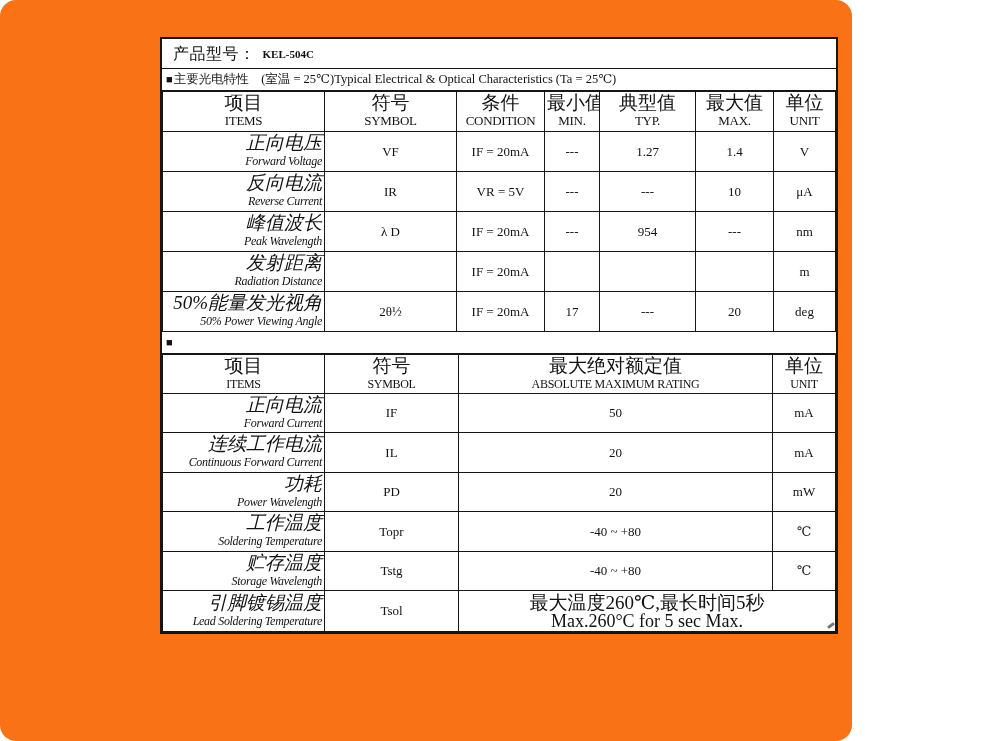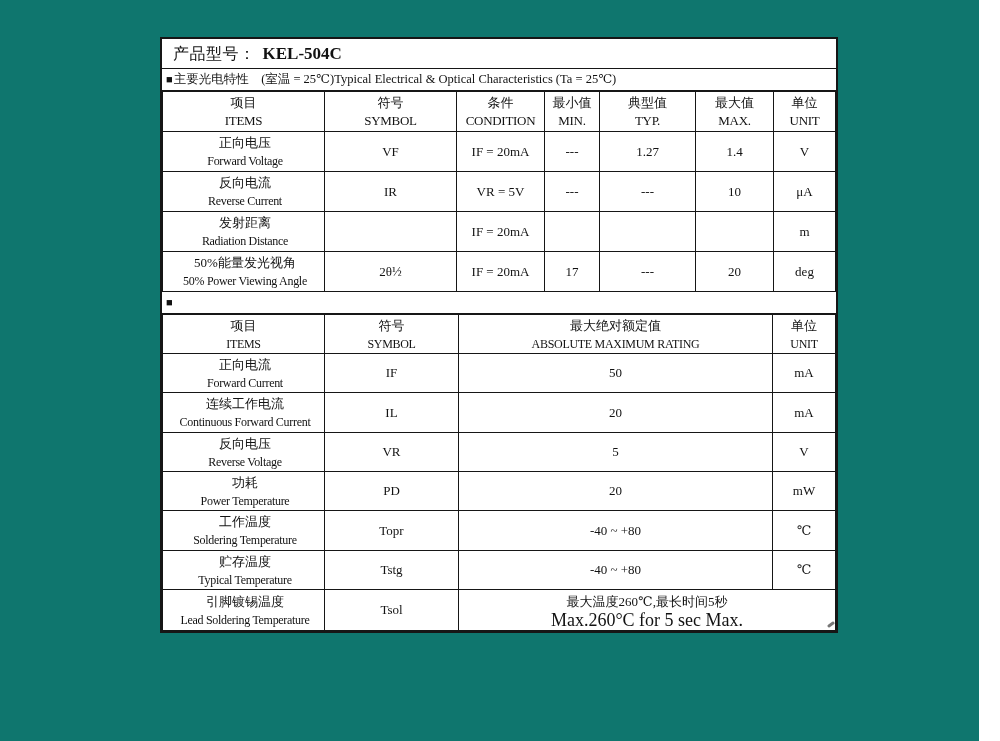--- a/index.html
+++ b/index.html
@@ -1,46 +1,47 @@
 <!DOCTYPE html>
 <html><head>
 <meta charset="utf-8">
 <style>
   * { margin:0; padding:0; box-sizing:border-box; }
   html,body { background:#ffffff; }
   .page {
-    position:relative; width:979px; height:741px; background:#0f766e;
+    position:relative; width:852px; height:741px; background:#f97316;
     font-family:"Liberation Serif","DejaVu Serif",serif; color:#121212;
     overflow:hidden;
+    border-radius:16px;
   }
   .doc {
     position:absolute; left:160px; top:37px; width:678px;
     border:2px solid #161616; background:#ffffff;
   }
   .title-row {
     height:30px; line-height:28px; padding-left:11px;
     border-bottom:1px solid #161616;
     font-size:16px; letter-spacing:0.5px;
     display:flex; align-items:center;
   }
-  .title-row .model { font-weight:bold; font-size:17px; margin-left:7px; letter-spacing:0; }
+  .title-row .model { font-weight:bold; font-size:11px; margin-left:7px; letter-spacing:0; }
   .section-row {
     height:22px; line-height:21px; padding-left:4px;
     border-bottom:1px solid #161616;
     font-size:12.5px; white-space:nowrap; overflow:hidden;
     display:flex; align-items:center;
   }
   .section-row .sq { font-size:11px; margin-right:1px; }
   table { border-collapse:collapse; width:100%; table-layout:fixed; }
   td {
     border:1px solid #161616; text-align:center; vertical-align:middle;
     font-size:13px; padding:0 2px; overflow:hidden;
   }
-  td.item { text-align:center; padding-left:5px; }
-  .cn { display:block; font-size:13px; line-height:19px; white-space:nowrap; }
+  td.item { text-align:right; padding-left:5px;font-style:italic; }
+  .cn { display:block; font-size:19px; line-height:19px; white-space:nowrap; }
   .en { display:block; font-size:12px; line-height:18px; white-space:nowrap; letter-spacing:-0.3px; }
   td.hdr .cn, td.hdr .en { text-align:center; }
   tr.r40 { height:40px; }
   tr.r39 { height:39px; }
   tr.r41 { height:41px; }
   .t1 .hdr .en { font-size:13px; }
   .artifact {
     position:absolute; right:1px; bottom:5px; width:8px; height:3px;
     background:#4a4a4a; transform:rotate(-35deg); border-radius:2px; opacity:0.75;
   }
@@ -121,20 +122,32 @@
             </td>
         <td>IR</td>
         <td>VR = 5V</td>
         <td>---</td>
         <td>---</td>
         <td>10</td>
         <td>μA</td>
       </tr>
       <tr class="r40">
         <td class="item">
+              <span class="cn">峰值波长</span>
+              <span class="en">Peak Wavelength</span>
+            </td>
+        <td>λ D</td>
+        <td>IF = 20mA</td>
+        <td>---</td>
+        <td>954</td>
+        <td>---</td>
+        <td>nm</td>
+      </tr>
+      <tr class="r40">
+        <td class="item">
               <span class="cn">发射距离</span>
               <span class="en">Radiation Distance</span>
             </td>
         <td></td>
         <td>IF = 20mA</td>
         <td></td>
         <td></td>
         <td></td>
         <td>m</td>
       </tr>
@@ -196,49 +209,40 @@
         <td class="item">
               <span class="cn">连续工作电流</span>
               <span class="en">Continuous Forward Current</span>
             </td>
         <td>IL</td>
         <td>20</td>
         <td>mA</td>
       </tr>
       <tr class="r39">
         <td class="item">
-              <span class="cn">反向电压</span>
-              <span class="en">Reverse Voltage</span>
-            </td>
-        <td>VR</td>
-        <td>5</td>
-        <td>V</td>
-      </tr>
-      <tr class="r39">
-        <td class="item">
               <span class="cn">功耗</span>
-              <span class="en">Power Temperature</span>
+              <span class="en">Power Wavelength</span>
             </td>
         <td>PD</td>
         <td>20</td>
         <td>mW</td>
       </tr>
       <tr class="r40">
         <td class="item">
               <span class="cn">工作温度</span>
               <span class="en">Soldering Temperature</span>
             </td>
         <td>Topr</td>
         <td>-40 ~ +80</td>
         <td>℃</td>
       </tr>
       <tr class="r39">
         <td class="item">
               <span class="cn">贮存温度</span>
-              <span class="en">Typical Temperature</span>
+              <span class="en">Storage Wavelength</span>
             </td>
         <td>Tstg</td>
         <td>-40 ~ +80</td>
         <td>℃</td>
       </tr>
       <tr class="r41">
         <td class="item">
               <span class="cn">引脚镀锡温度</span>
               <span class="en">Lead Soldering Temperature</span>
             </td>

